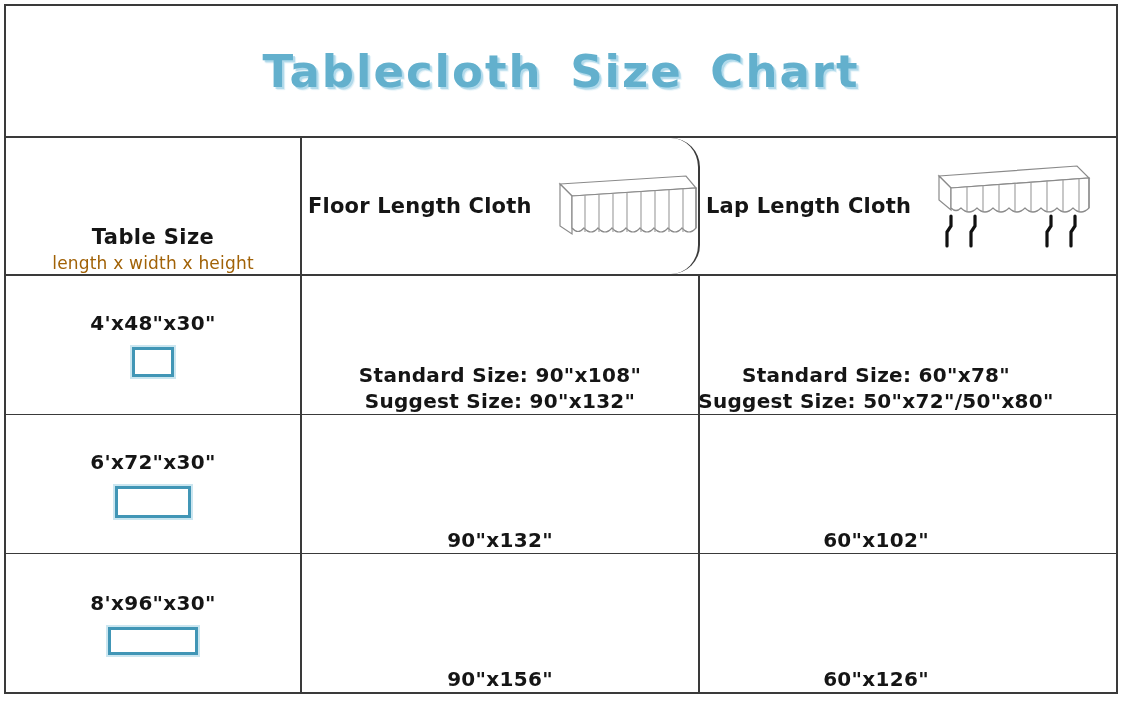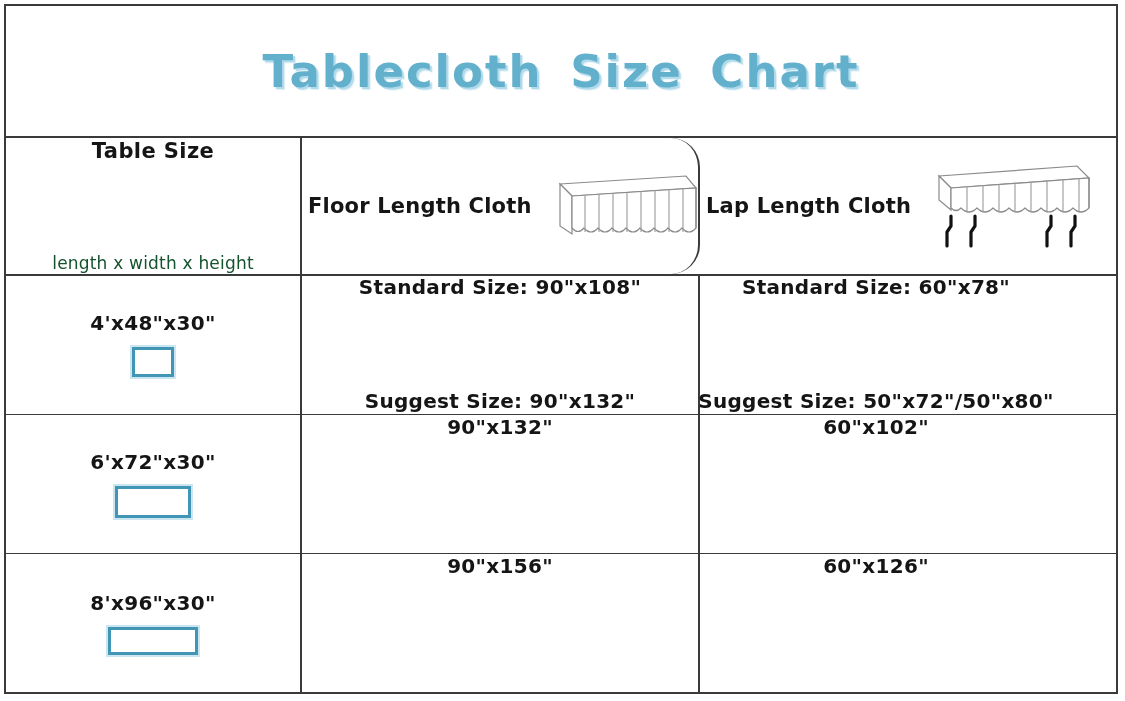--- a/index.html
+++ b/index.html
@@ -76,21 +76,21 @@
   }
   .row.r-head   { top: 0px;   height: 136px; border-bottom: 2px solid #3a3a3a; }
   .row.r-0      { top: 136px; height: 140px; border-bottom: 1.5px solid #3a3a3a; }
   .row.r-1      { top: 276px; height: 139px; border-bottom: 1.5px solid #3a3a3a; }
   .row.r-2      { top: 415px; height: 139px; }
 
   .cell {
     box-sizing: border-box;
     display: flex;
     align-items: center;
-    justify-content: space-between;
+    justify-content: flex-end;
     height: 100%;
     padding: 0 6px;
   }
   .cell.c-size  { width: 296px; border-right: 2px solid #3a3a3a; }
   .cell.c-floor { width: 398px; border-right: 2px solid #3a3a3a; }
   .cell.c-lap   { width: 352px; }
 
   
   .hdr-size {
     flex-direction: column;
@@ -98,21 +98,21 @@
   }
   .hdr-size .line-main {
     font-size: 21px;
     font-weight: 700;
     color: #151515;
     letter-spacing: 0.4px;
   }
   .hdr-size .line-sub {
     font-size: 17px;
     font-weight: 400;
-    color: #14532d;
+    color: #a16207;
     margin-top: 3px;
     letter-spacing: 0.2px;
   }
   .hdr-label {
     font-size: 21px;
     font-weight: 700;
     color: #151515;
     letter-spacing: 0.2px;
     white-space: nowrap;
   }

